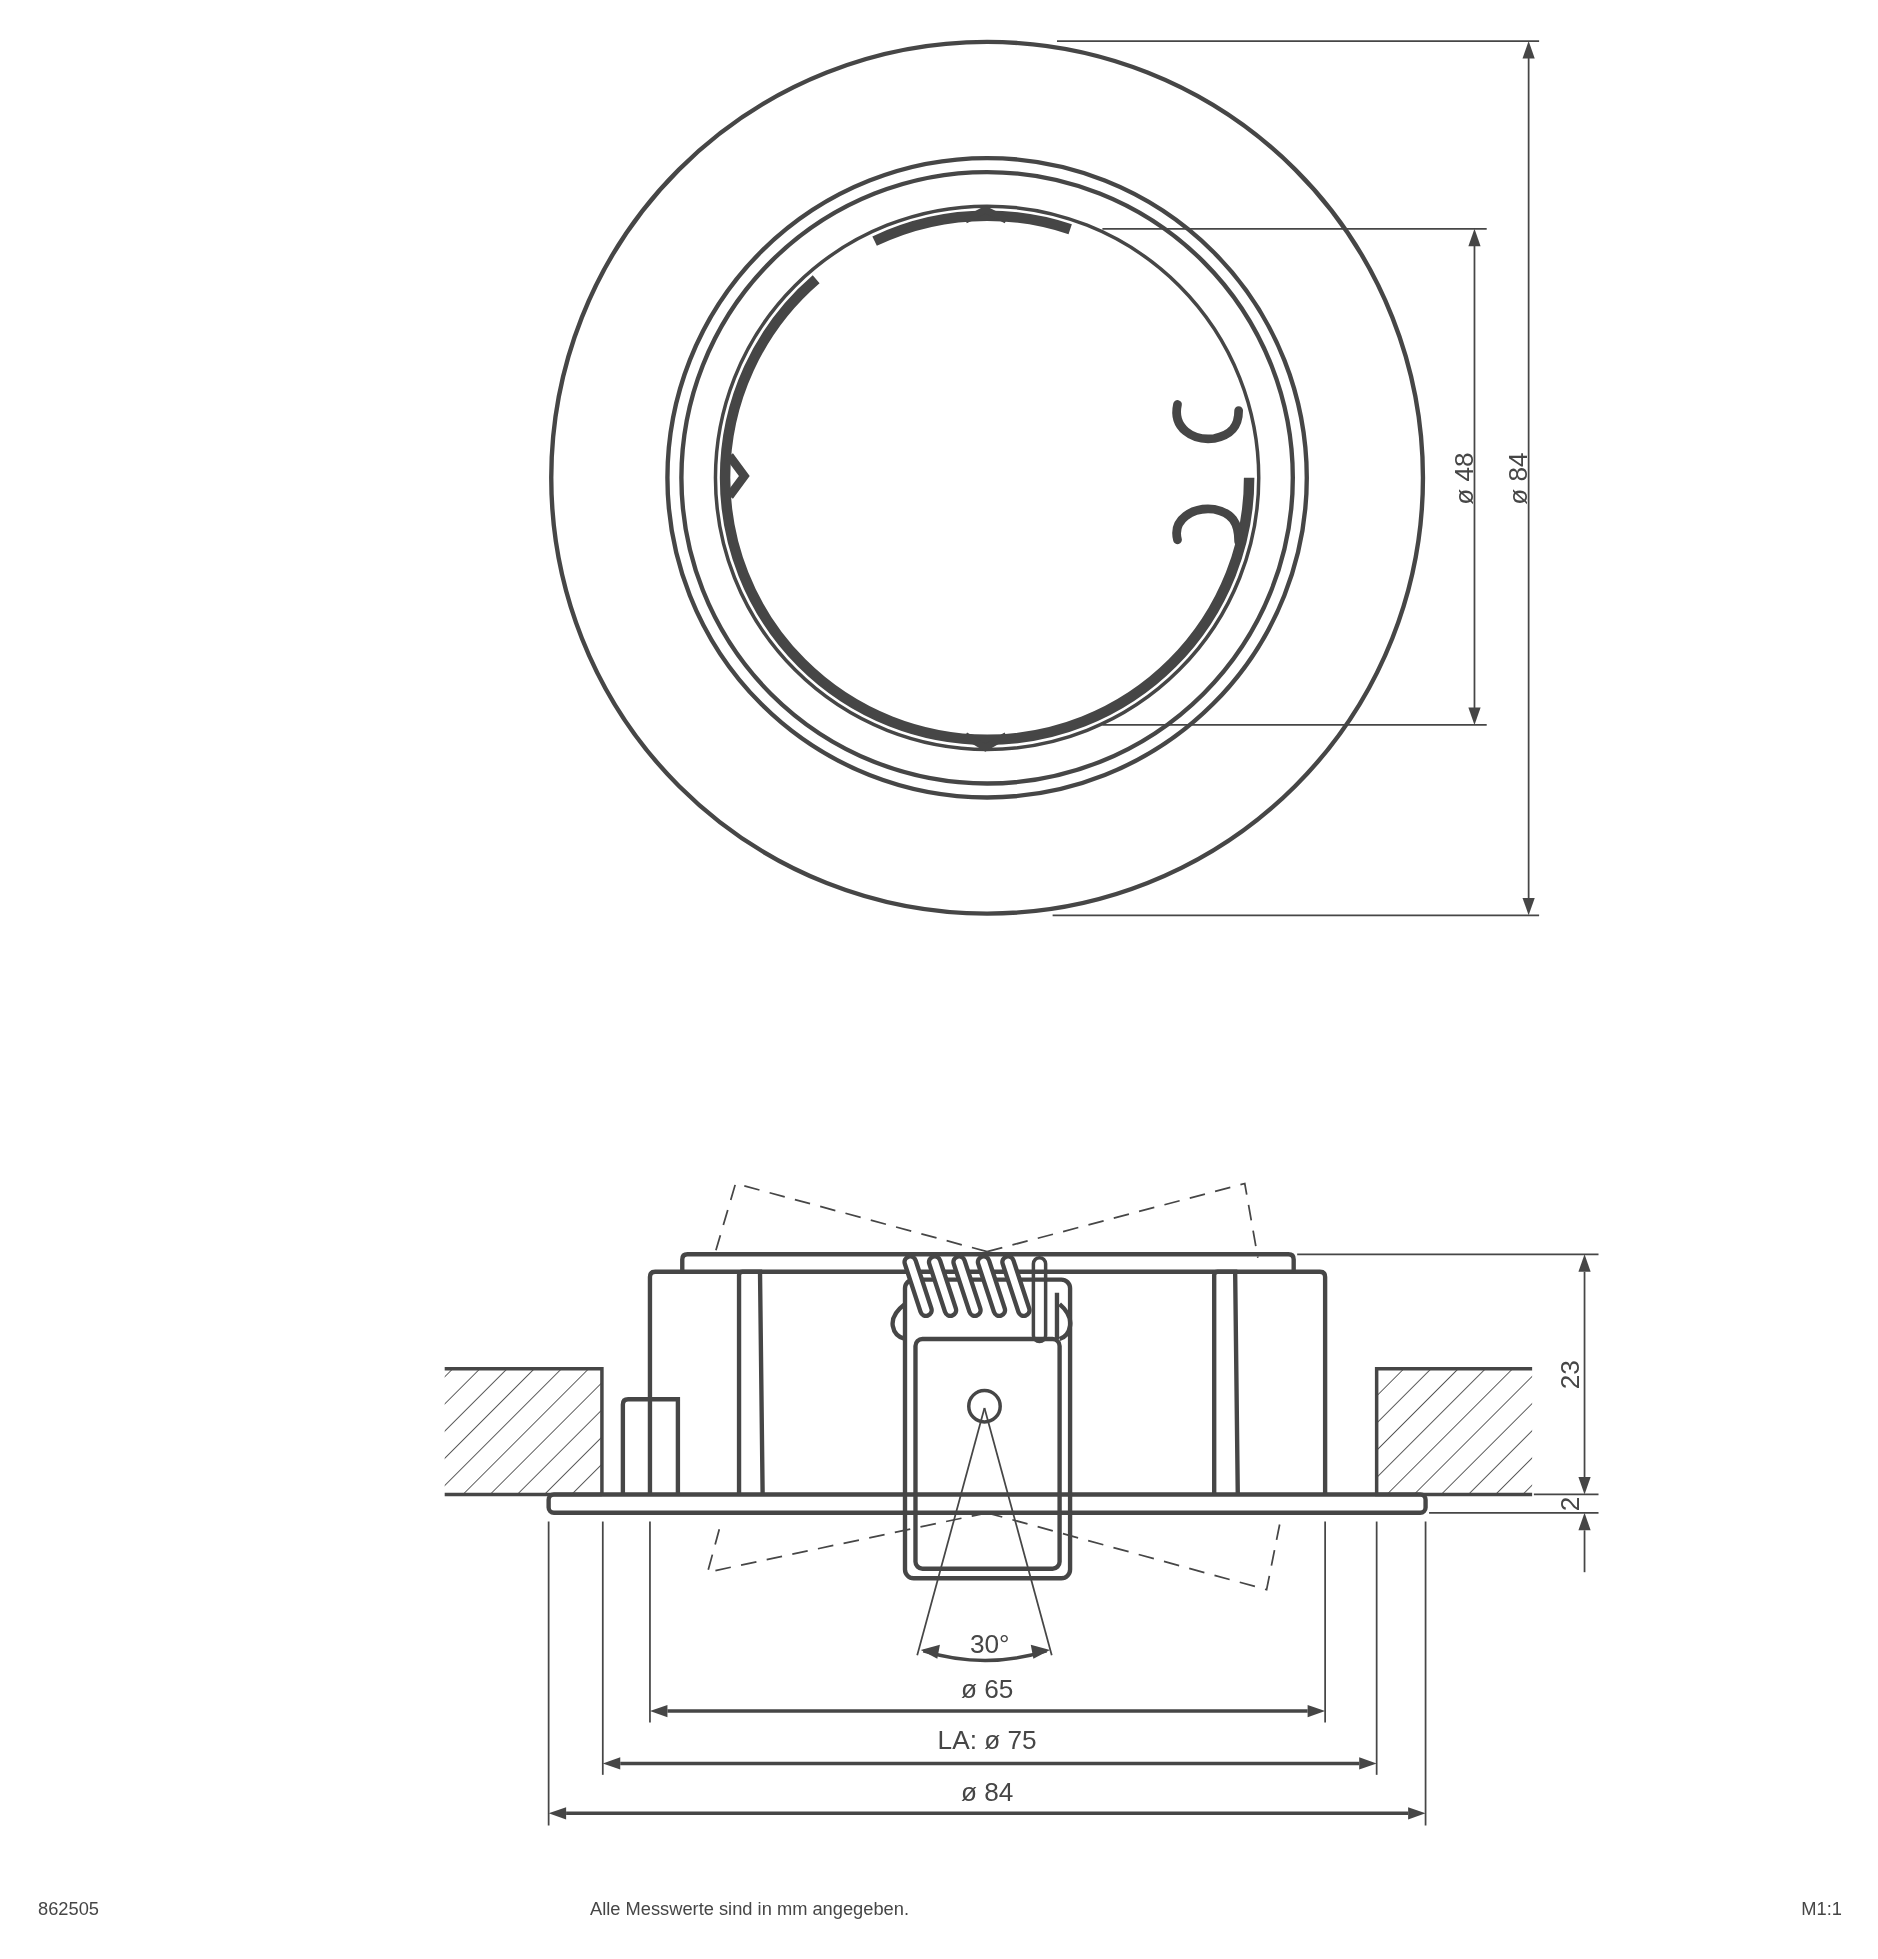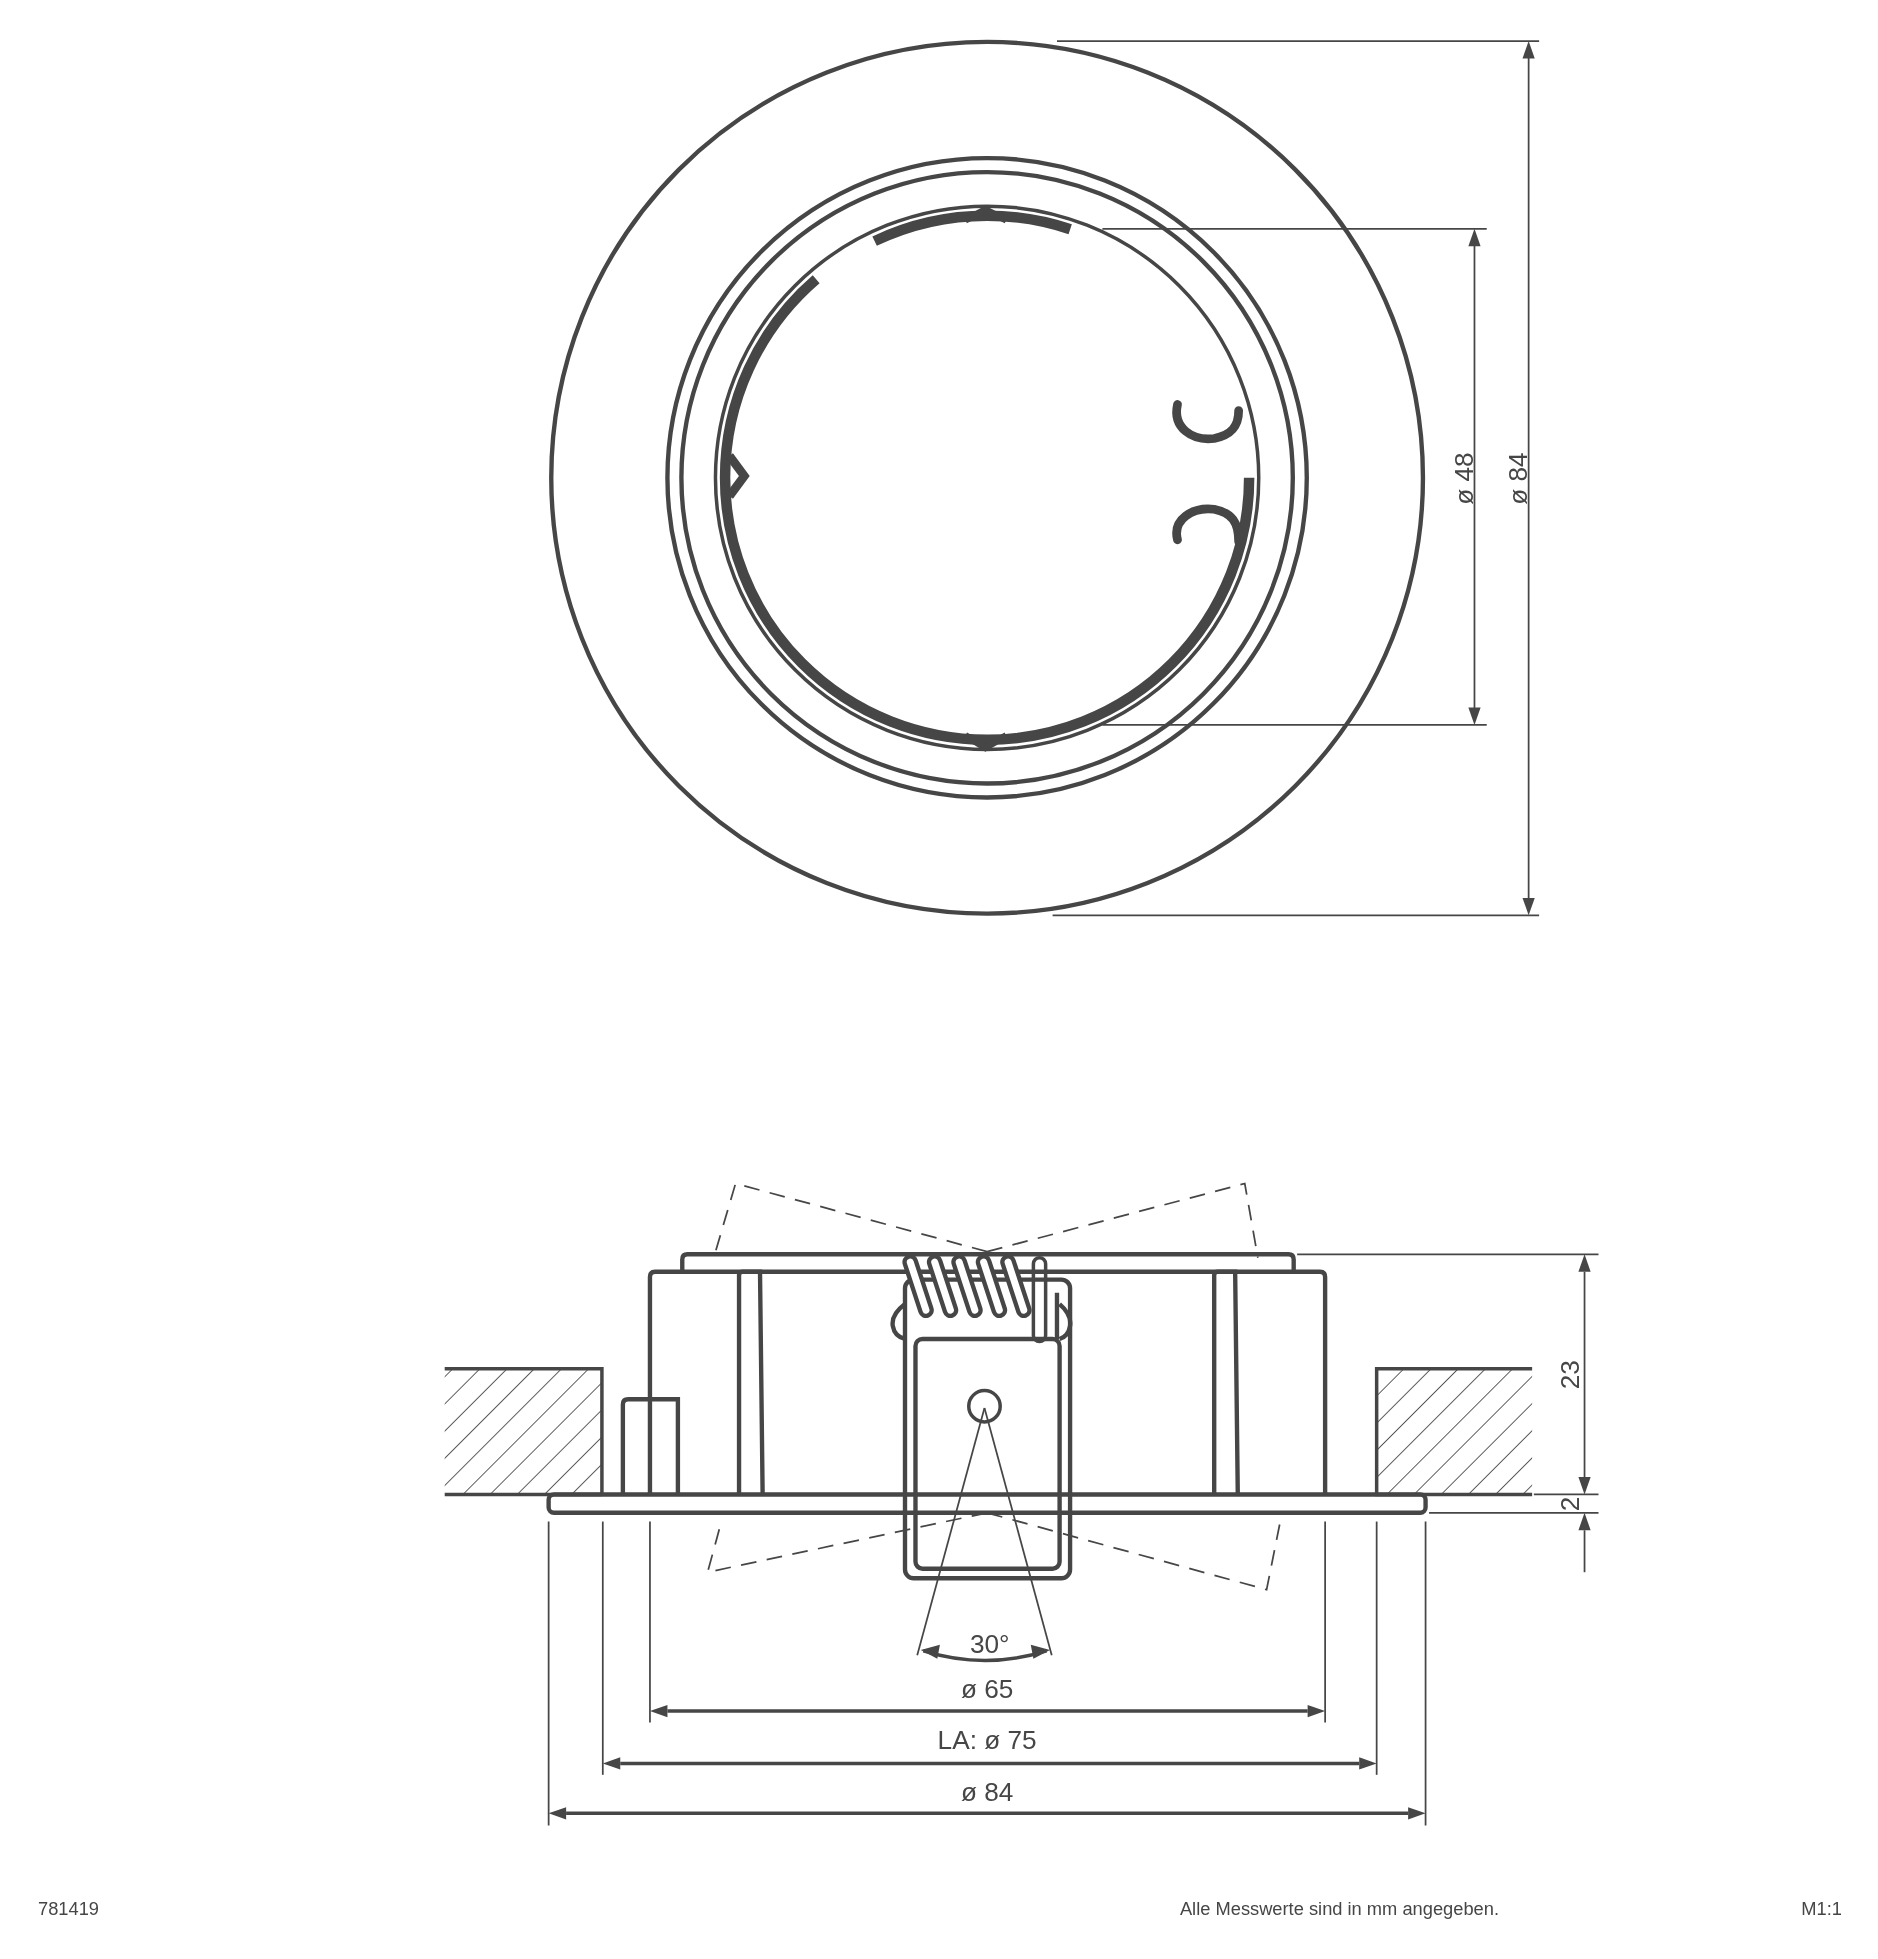--- a/index.html
+++ b/index.html
@@ -123,16 +123,16 @@
     <polygon points="1576,2019 1556,2012 1556,2026" fill="#464646"></polygon>
     <text class="dimtxt" x="1130" y="2003" text-anchor="middle">LA: ø 75</text>
 
     <line class="ln med" x1="648" y1="2076" x2="1612" y2="2076"></line>
     <polygon points="628,2076 648,2069 648,2083" fill="#464646"></polygon>
     <polygon points="1632,2076 1612,2069 1612,2083" fill="#464646"></polygon>
     <text class="dimtxt" x="1130" y="2062" text-anchor="middle">ø 84</text>
   </g>
 </svg>
 
-<div class="footer" style="left:38px;">781419</div>
-<div class="footer" style="left:0; width:1499px; text-align:right;">Alle Messwerte sind in mm angegeben.</div>
+<div class="footer" style="left:38px;">862505</div>
+<div class="footer" style="left:0; width:1499px; text-align:center;">Alle Messwerte sind in mm angegeben.</div>
 <div class="footer" style="right:37px;margin-left:48px;">M1:1</div>
 
 
 </body></html>

